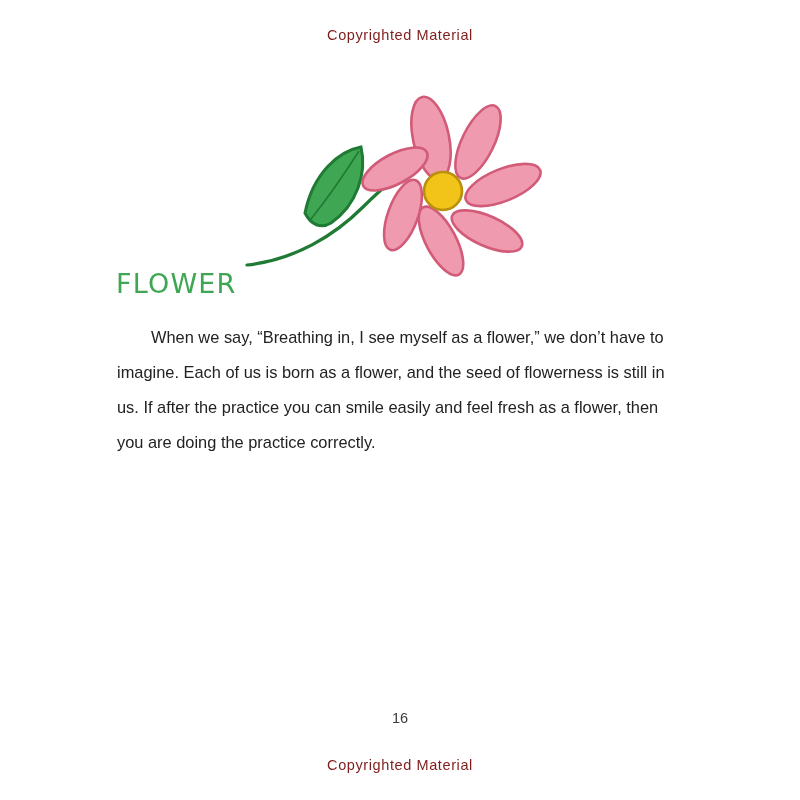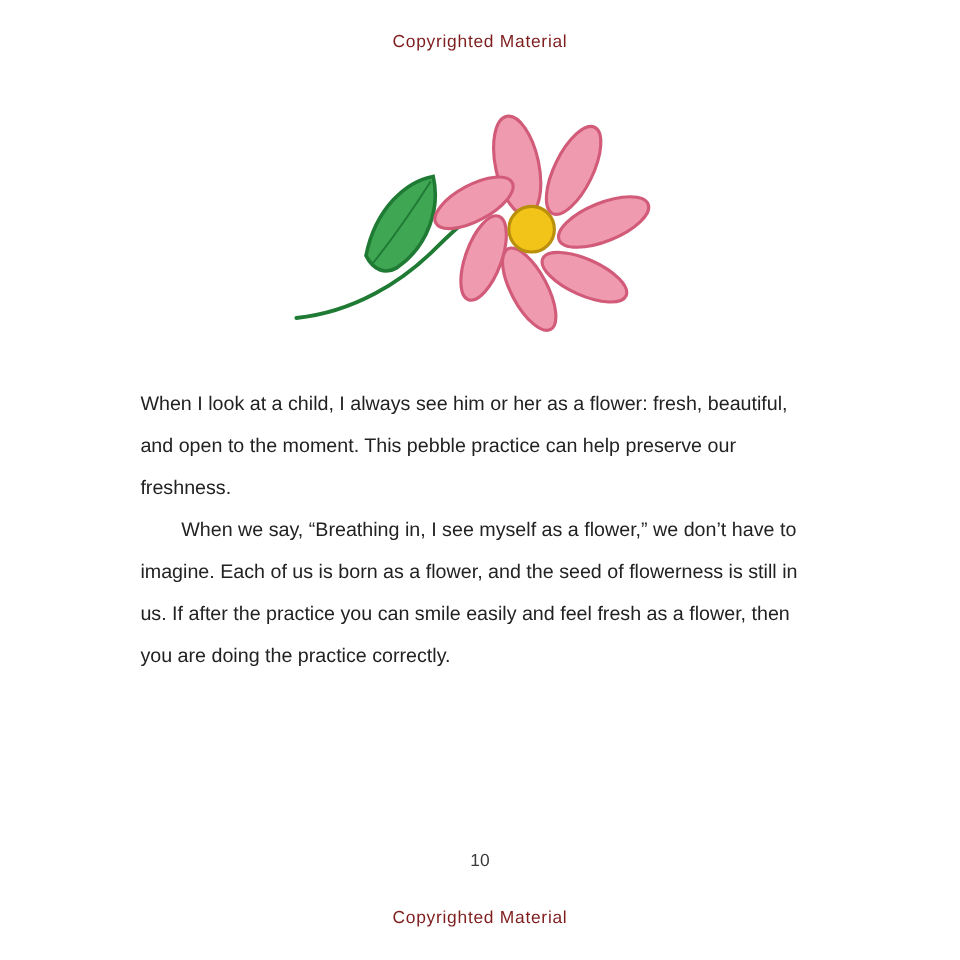--- a/index.html
+++ b/index.html
@@ -102,23 +102,23 @@
         <ellipse cx="206" cy="146" rx="15" ry="38" transform="rotate(152 206 146)" fill="#ef9aae" stroke="#d15b78" stroke-width="2.6"></ellipse>
         <ellipse cx="168" cy="120" rx="15" ry="37" transform="rotate(-160 168 120)" fill="#ef9aae" stroke="#d15b78" stroke-width="2.6"></ellipse>
         <ellipse cx="160" cy="74" rx="15" ry="36" transform="rotate(-118 160 74)" fill="#ef9aae" stroke="#d15b78" stroke-width="2.6"></ellipse>
       </g>
       <g>
         <circle cx="208" cy="96" r="19" fill="#f2c318" stroke="#b98f0b" stroke-width="2.6"></circle>
       </g>
     </svg>
   </div>
 
+  <h1 class="chapter-title">FLOWER</h1>
 
   <div class="body-text">
-    <p>When I look at a child, I always see him or her as a flower: fresh, beautiful, and open to the moment. This pebble practice can help preserve our freshness.</p>
     <p class="indent">When we say, “Breathing in, I see myself as a flower,” we don’t have to imagine. Each of us is born as a flower, and the seed of flowerness is still in us. If after the practice you can smile easily and feel fresh as a flower, then you are doing the practice correctly.</p>
   </div>
 
-  <div class="page-number">10</div>
+  <div class="page-number">16</div>
 
   <div class="watermark watermark-bottom">Copyrighted Material</div>
 
 </div>
 
 </body></html>

